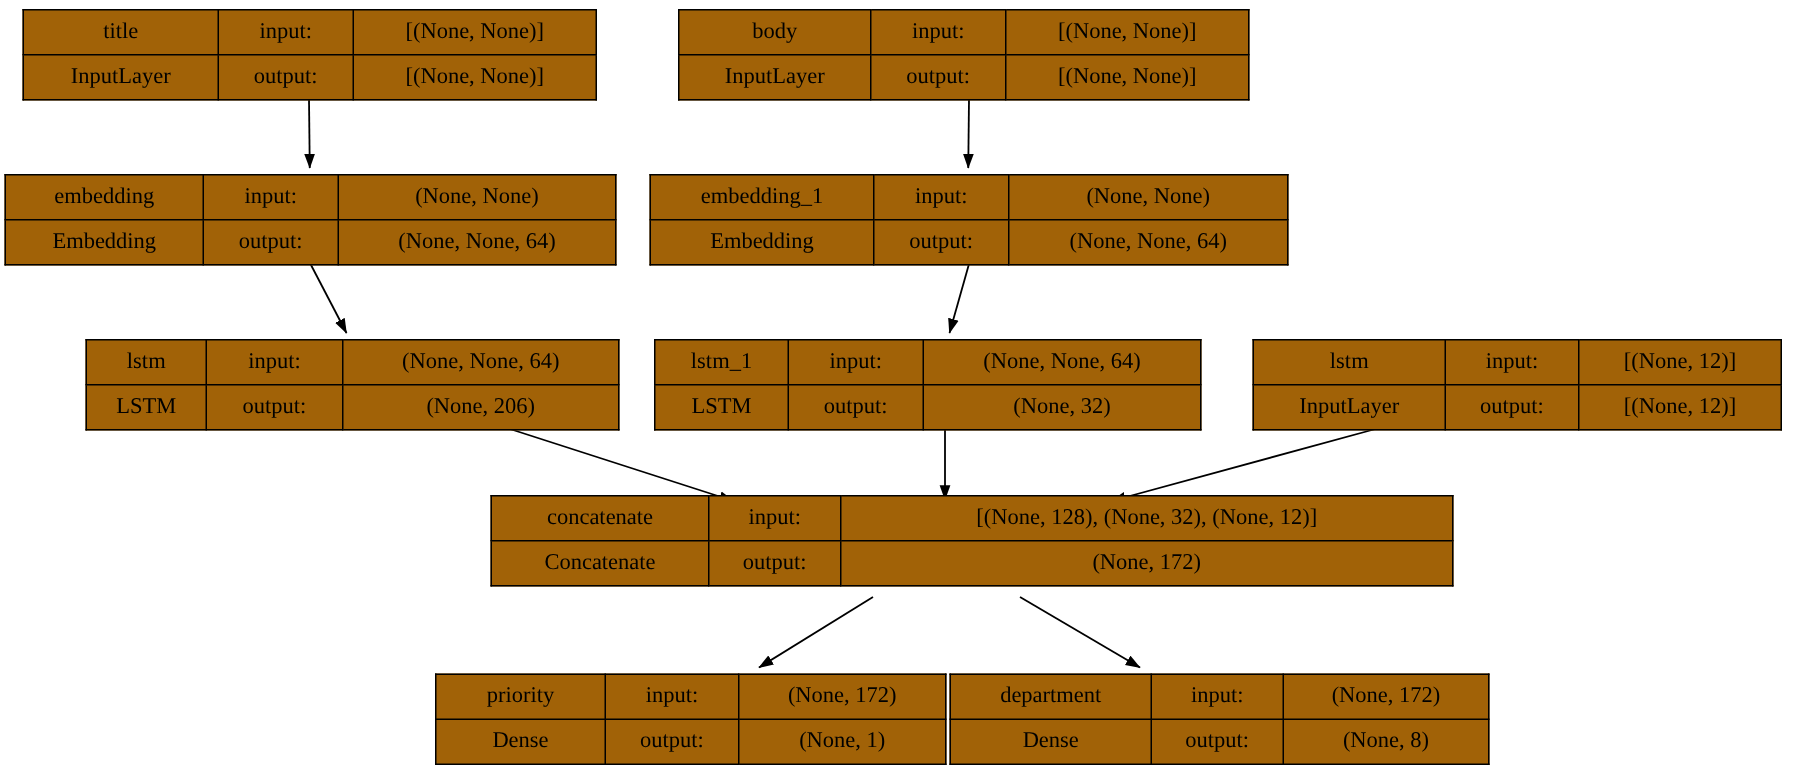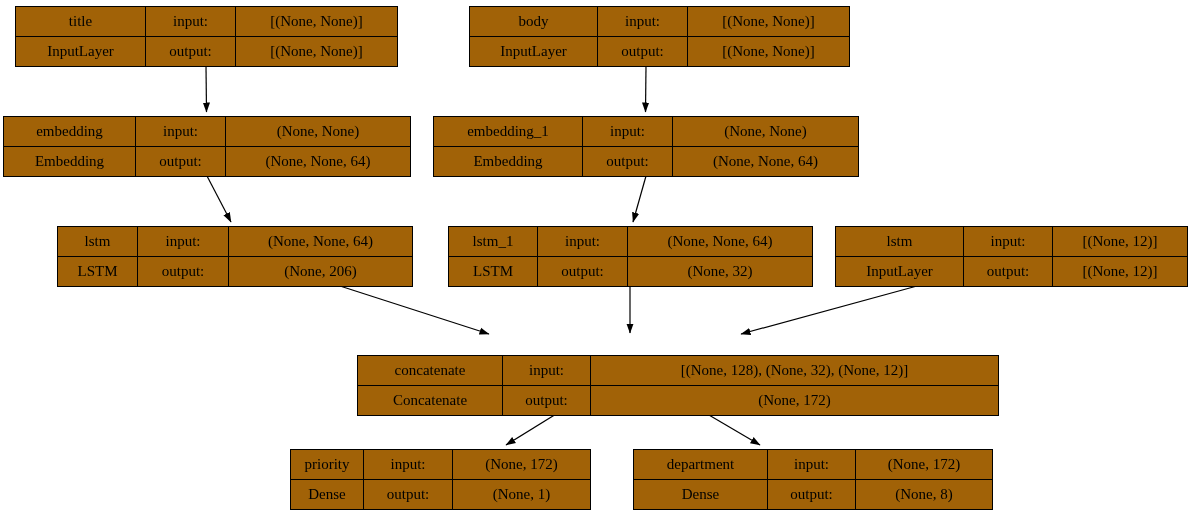--- a/index.html
+++ b/index.html
@@ -73,21 +73,21 @@
       <td style="width:162px">[(None, None)]</td>
     </tr>
     <tr>
       <td>InputLayer</td>
       <td>output:</td>
       <td>[(None, None)]</td>
     </tr>
   </tbody>
     </table>
 
-  <table class="node" style="left:469px; top:6px;">
+  <table class="node" style="left:452px; top:6px;">
     <tbody>
         <tr>
       <td style="width:128px">body</td>
       <td style="width:90px">input:</td>
       <td style="width:162px">[(None, None)]</td>
     </tr>
     <tr>
       <td>InputLayer</td>
       <td>output:</td>
       <td>[(None, None)]</td>
@@ -133,21 +133,21 @@
       <td style="width:184px">(None, None, 64)</td>
     </tr>
     <tr>
       <td>LSTM</td>
       <td>output:</td>
       <td>(None, 206)</td>
     </tr>
   </tbody>
     </table>
 
-  <table class="node" style="left:448px; top:226px;padding-left:36px;">
+  <table class="node" style="left:436px; top:226px;padding-left:36px;">
     <tbody>
         <tr>
       <td style="width:89px">lstm_1</td>
       <td style="width:90px">input:</td>
       <td style="width:185px">(None, None, 64)</td>
     </tr>
     <tr>
       <td>LSTM</td>
       <td>output:</td>
       <td>(None, 32)</td>
@@ -163,39 +163,39 @@
       <td style="width:135px">[(None, 12)]</td>
     </tr>
     <tr>
       <td>InputLayer</td>
       <td>output:</td>
       <td>[(None, 12)]</td>
     </tr>
   </tbody>
     </table>
 
-  <table class="node" style="left:327px; top:355px;margin-left:30px;">
+  <table class="node" style="left:327px; top:330px;">
     <tbody>
         <tr>
       <td style="width:145px">concatenate</td>
       <td style="width:88px">input:</td>
       <td style="width:408px">[(None, 128), (None, 32), (None, 12)]</td>
     </tr>
     <tr>
       <td>Concatenate</td>
       <td>output:</td>
       <td>(None, 172)</td>
     </tr>
   </tbody>
     </table>
 
   <table class="node" style="left:290px; top:449px;">
     <tbody>
         <tr>
-      <td style="width:73px">priority</td>
+      <td style="width:113px">priority</td>
       <td style="width:89px">input:</td>
       <td style="width:138px">(None, 172)</td>
     </tr>
     <tr>
       <td>Dense</td>
       <td>output:</td>
       <td>(None, 1)</td>
     </tr>
   </tbody>
     </table>

